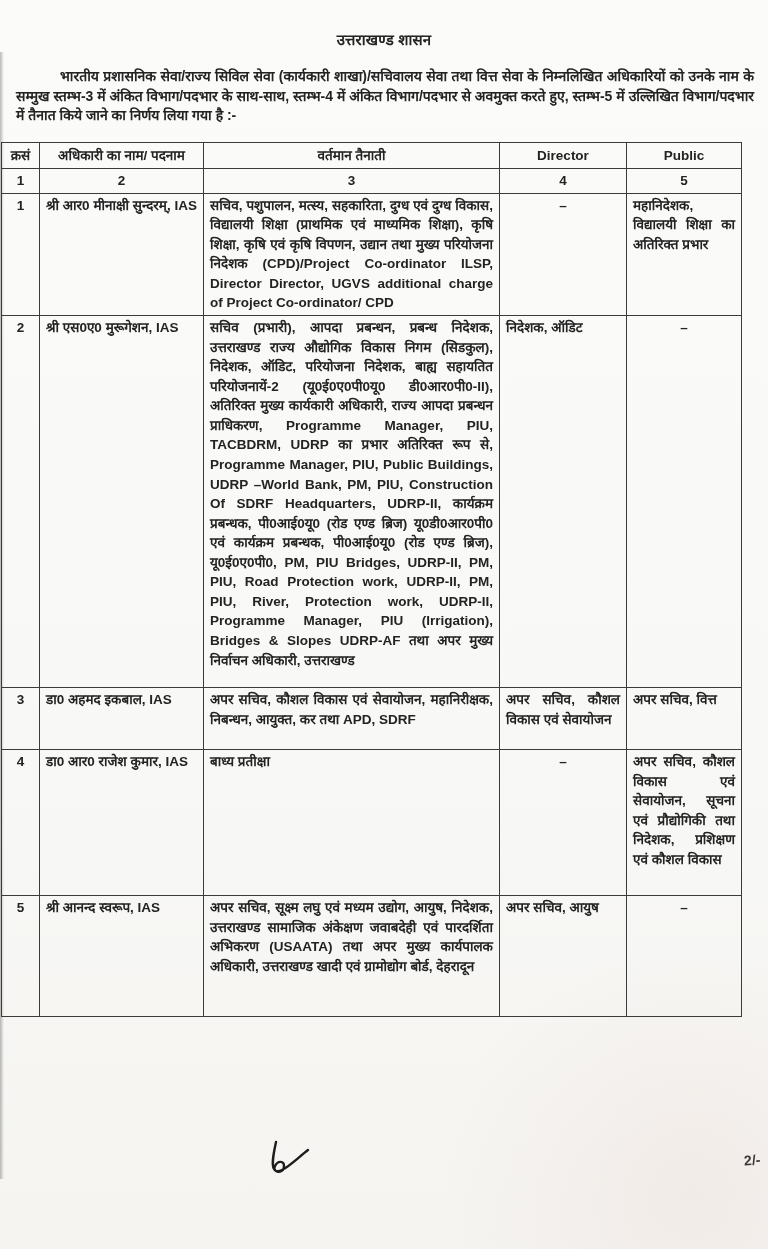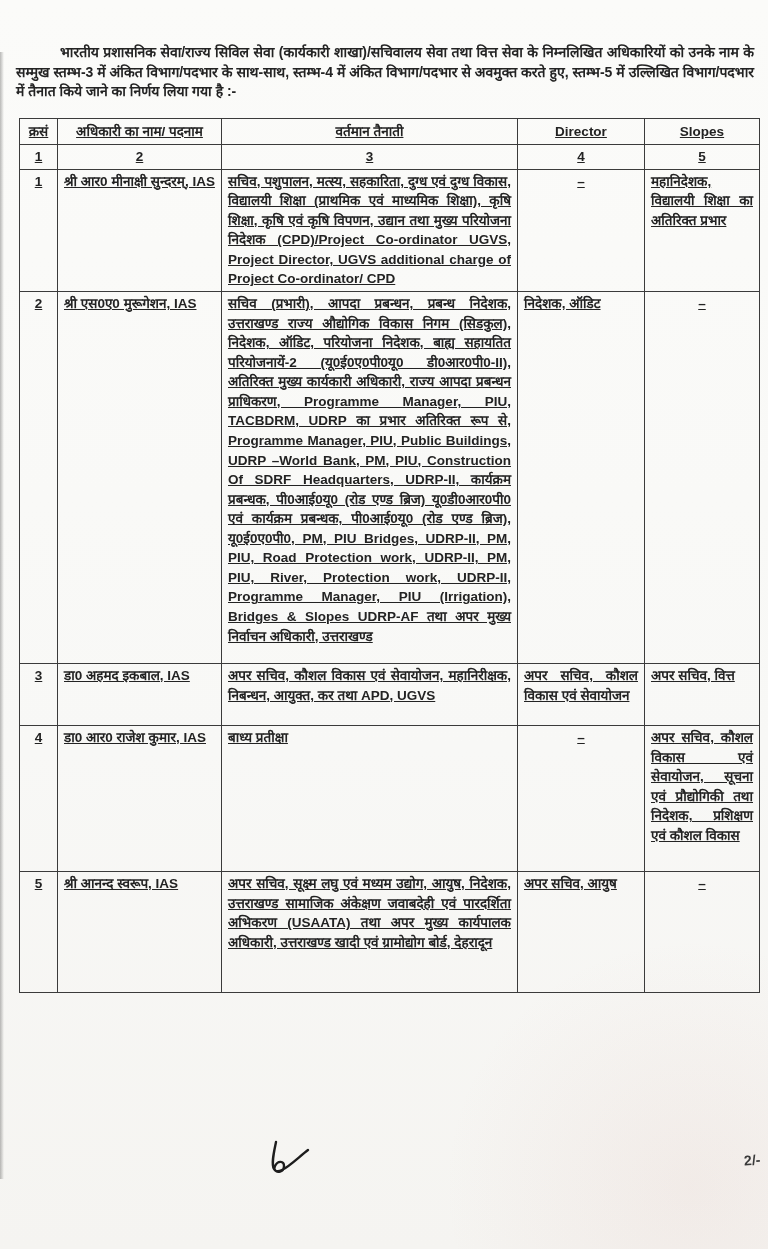--- a/index.html
+++ b/index.html
@@ -27,25 +27,24 @@
   }
   .subject span { text-decoration: underline; text-underline-offset: 3px; }
   .intro {
     margin: 15px 14px 16px 16px;
     font-size: 14px; line-height: 19.5px;
     font-weight: 600;
     text-align: justify;
     text-indent: 44px;
   }
   table.transfer {
-    margin: 13px 0 0 19px;
+    margin: 13px 0 0 1px;
     width: 740px;
     border-collapse: collapse;
     table-layout: fixed;
-    text-decoration: underline;
   }
   table.transfer td, table.transfer th {
     border: 1.5px solid #3b3b3b;
     vertical-align: top;
     padding: 2px 6px;
     font-size: 13.5px;
     line-height: 1.45;
     font-weight: 600;
   }
   table.transfer th { text-align: center; padding: 3px 4px; font-weight: 700; }
@@ -61,69 +60,70 @@
     font-size: 14px; font-weight: 600; transform: rotate(-4deg); color: #3a3a3a;
   }
 </style>
 </head>
 <body>
 
 <div class="page">
   <div class="edge-shade"></div>
 
   <div class="header-block">
+    <div class="h-line">उत्तराखण्ड शासन</div>
   </div>
 
 
   <p class="intro">भारतीय प्रशासनिक सेवा/राज्य सिविल सेवा (कार्यकारी शाखा)/सचिवालय सेवा तथा वित्त सेवा के निम्नलिखित अधिकारियों को उनके नाम के सम्मुख स्तम्भ-3 में अंकित विभाग/पदभार के साथ-साथ, स्तम्भ-4 में अंकित विभाग/पदभार से अवमुक्त करते हुए, स्तम्भ-5 में उल्लिखित विभाग/पदभार में तैनात किये जाने का निर्णय लिया गया है :-</p>
 
   <table class="transfer">
     <colgroup>
       <col style="width:38px">
         <col style="width:164px">
         <col style="width:296px">
         <col style="width:127px">
         <col style="width:115px">
     </colgroup>
     <tbody>
         <tr style="height:25px">
       <th>क्रसं</th>
       <th>अधिकारी का नाम/ पदनाम</th>
       <th>वर्तमान तैनाती</th>
       <th>Director</th>
-      <th>Slopes</th>
+      <th>Public</th>
     </tr>
     <tr class="colnum" style="height:22px">
       <td>1</td>
       <td>2</td>
       <td>3</td>
       <td>4</td>
       <td>5</td>
     </tr>
 
     <tr style="height:122px">
       <td class="cell-sno">1</td>
       <td class="cell-name">श्री आर0 मीनाक्षी सुन्दरम्, IAS</td>
-      <td class="cell-current">सचिव, पशुपालन, मत्स्य, सहकारिता, दुग्ध एवं दुग्ध विकास, विद्यालयी शिक्षा (प्राथमिक एवं माध्यमिक शिक्षा), कृषि शिक्षा, कृषि एवं कृषि विपणन, उद्यान तथा मुख्य परियोजना निदेशक (CPD)/Project Co-ordinator UGVS, Project Director, UGVS additional charge of Project Co-ordinator/ CPD</td>
+      <td class="cell-current">सचिव, पशुपालन, मत्स्य, सहकारिता, दुग्ध एवं दुग्ध विकास, विद्यालयी शिक्षा (प्राथमिक एवं माध्यमिक शिक्षा), कृषि शिक्षा, कृषि एवं कृषि विपणन, उद्यान तथा मुख्य परियोजना निदेशक (CPD)/Project Co-ordinator ILSP, Director Director, UGVS additional charge of Project Co-ordinator/ CPD</td>
       <td class="cell-removed dash">–</td>
       <td class="cell-added">महानिदेशक, विद्यालयी शिक्षा का अतिरिक्त प्रभार</td>
     </tr>
 
     <tr style="height:372px">
       <td class="cell-sno">2</td>
       <td class="cell-name">श्री एस0ए0 मुरूगेशन, IAS</td>
       <td class="cell-current">सचिव (प्रभारी), आपदा प्रबन्धन, प्रबन्ध निदेशक, उत्तराखण्ड राज्य औद्योगिक विकास निगम (सिडकुल), निदेशक, ऑडिट, परियोजना निदेशक, बाह्य सहायतित परियोजनायें-2 (यू0ई0ए0पी0यू0 डी0आर0पी0-II), अतिरिक्त मुख्य कार्यकारी अधिकारी, राज्य आपदा प्रबन्धन प्राधिकरण, Programme Manager, PIU, TACBDRM, UDRP का प्रभार अतिरिक्त रूप से, Programme Manager, PIU, Public Buildings, UDRP –World Bank, PM, PIU, Construction Of SDRF Headquarters, UDRP-II, कार्यक्रम प्रबन्धक, पी0आई0यू0 (रोड एण्ड ब्रिज) यू0डी0आर0पी0 एवं कार्यक्रम प्रबन्धक, पी0आई0यू0 (रोड एण्ड ब्रिज), यू0ई0ए0पी0, PM, PIU Bridges, UDRP-II, PM, PIU, Road Protection work, UDRP-II, PM, PIU, River, Protection work, UDRP-II, Programme Manager, PIU (Irrigation), Bridges &amp; Slopes UDRP-AF तथा अपर मुख्य निर्वाचन अधिकारी, उत्तराखण्ड</td>
       <td class="cell-removed">निदेशक, ऑडिट</td>
       <td class="cell-added dash">–</td>
     </tr>
 
     <tr style="height:62px">
       <td class="cell-sno">3</td>
       <td class="cell-name">डा0 अहमद इकबाल, IAS</td>
-      <td class="cell-current">अपर सचिव, कौशल विकास एवं सेवायोजन, महानिरीक्षक, निबन्धन, आयुक्त, कर तथा APD, UGVS</td>
+      <td class="cell-current">अपर सचिव, कौशल विकास एवं सेवायोजन, महानिरीक्षक, निबन्धन, आयुक्त, कर तथा APD, SDRF</td>
       <td class="cell-removed">अपर सचिव, कौशल विकास एवं सेवायोजन</td>
       <td class="cell-added">अपर सचिव, वित्त</td>
     </tr>
 
     <tr style="height:146px">
       <td class="cell-sno">4</td>
       <td class="cell-name">डा0 आर0 राजेश कुमार, IAS</td>
       <td class="cell-current">बाध्य प्रतीक्षा</td>
       <td class="cell-removed dash">–</td>
       <td class="cell-added">अपर सचिव, कौशल विकास एवं सेवायोजन, सूचना एवं प्रौद्योगिकी तथा निदेशक, प्रशिक्षण एवं कौशल विकास</td>

